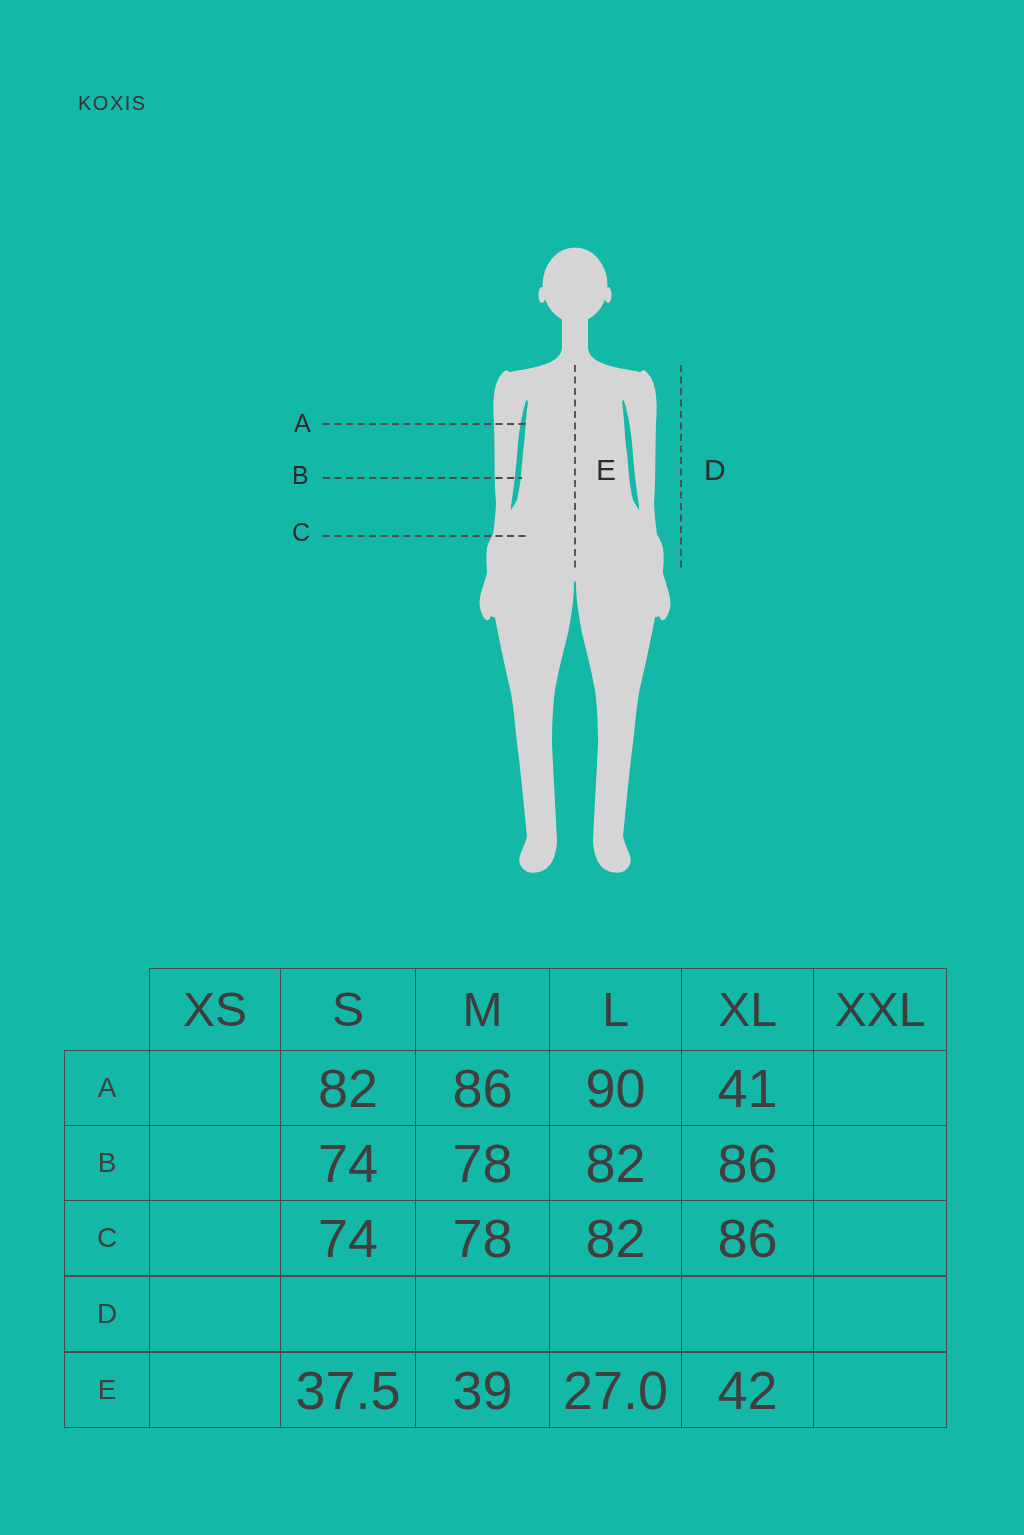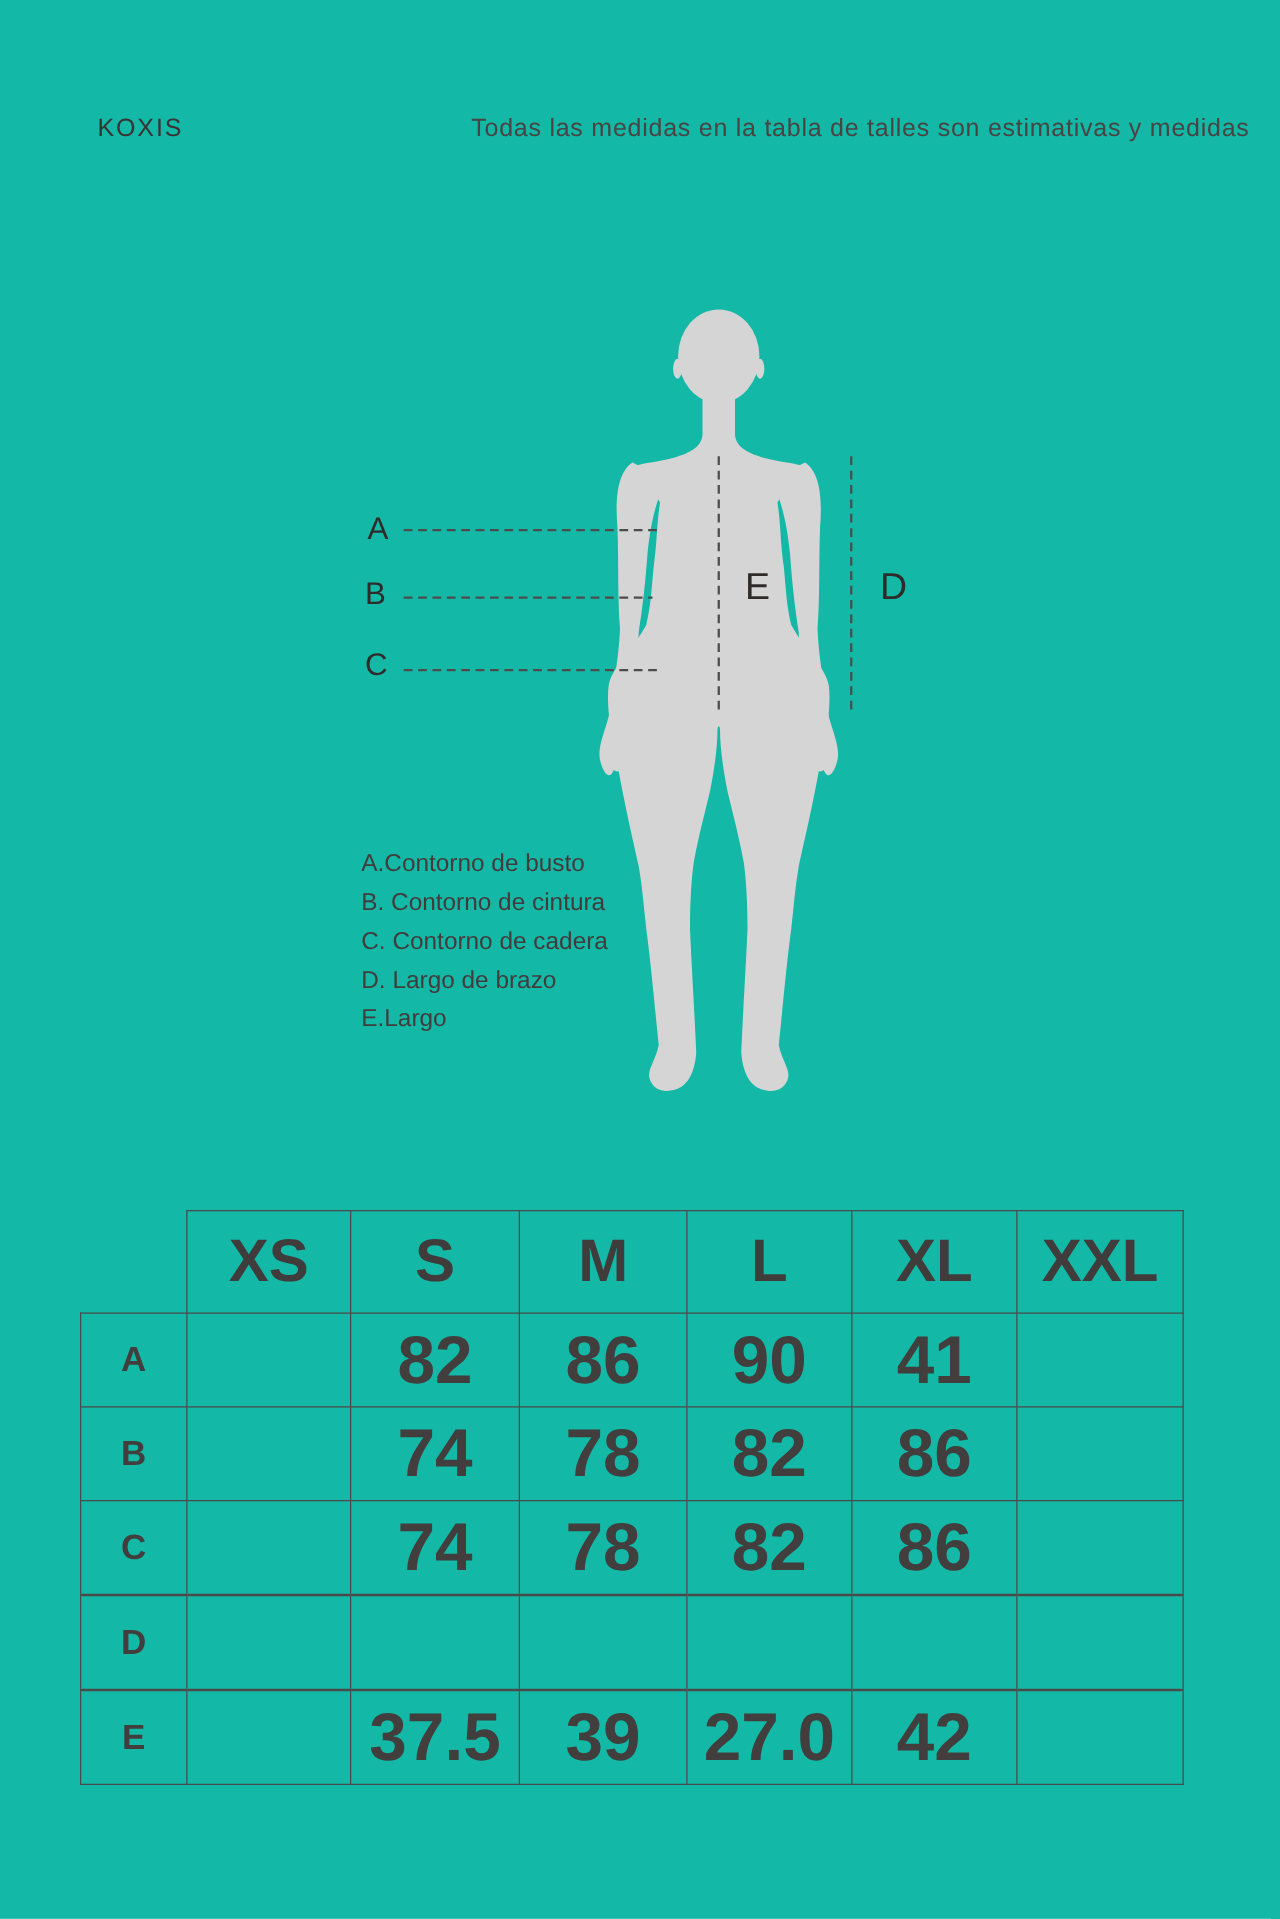--- a/index.html
+++ b/index.html
@@ -64,21 +64,21 @@
     position: absolute;
     left: 64px; top: 968px;
     border-collapse: collapse;
     table-layout: fixed;
     color: #413e3d;
   }
   .size-table th, .size-table td {
     border: 1px solid #4a4a4a;
     text-align: center;
     vertical-align: middle;
-    font-weight: bold;
+    font-weight: normal;
     padding: 0;
     background: transparent;
   }
   .size-table thead th {
     height: 81px;
     font-size: 48px;
     color: #3f3c3b;
   }
   .size-table thead th.corner { border: none; }
   .size-table tbody th {
@@ -88,21 +88,20 @@
   .size-table tbody td { font-size: 54px; }
   .size-table tr.thick > th,
   .size-table tr.thick > td { border-bottom-width: 2px; }
 </style>
 </head>
 <body>
 
 <div id="page">
 
   <div class="brand">KOXIS</div>
-  <div class="disclaimer">Todas las medidas en la tabla de talles son estimativas y medidas</div>
 
   <svg class="silhouette-svg" viewBox="0 0 260 642" aria-hidden="true">
     <ellipse cx="105" cy="47" rx="32.5" ry="37.5"></ellipse>
     <ellipse cx="72" cy="57" rx="3.5" ry="8"></ellipse>
     <ellipse cx="138" cy="57" rx="3.5" ry="8"></ellipse>
     <path d="M 92,70 L 92,110
              C 91,120 82,124 70,128
              C 52,133 38,132 34,138
              C 40,148 52,152 58,164
              C 55,185 56,193 53,215
@@ -171,27 +170,20 @@
     <line x1="285" y1="127" x2="285" y2="330"></line>
     <line x1="391" y1="127" x2="391" y2="332"></line>
   </svg>
 
   <div class="measure-label" style="left:294px; top:411px;">A</div>
   <div class="measure-label" style="left:292px; top:463px;">B</div>
   <div class="measure-label" style="left:292px; top:520px;">C</div>
   <div class="measure-label big" style="left:596px; top:455px;">E</div>
   <div class="measure-label big" style="left:704px; top:455px;">D</div>
 
-  <div class="legend">
-    <span class="legend-item">A.Contorno de busto</span>
-    <span class="legend-item">B. Contorno de cintura</span>
-    <span class="legend-item">C. Contorno de cadera</span>
-    <span class="legend-item">D. Largo de brazo</span>
-    <span class="legend-item">E.Largo</span>
-  </div>
 
   <table class="size-table">
     <colgroup>
       <col style="width:85px;">
       <col style="width:131px;">
       <col style="width:135px;">
       <col style="width:134px;">
       <col style="width:132px;">
       <col style="width:132px;">
       <col style="width:133px;">

